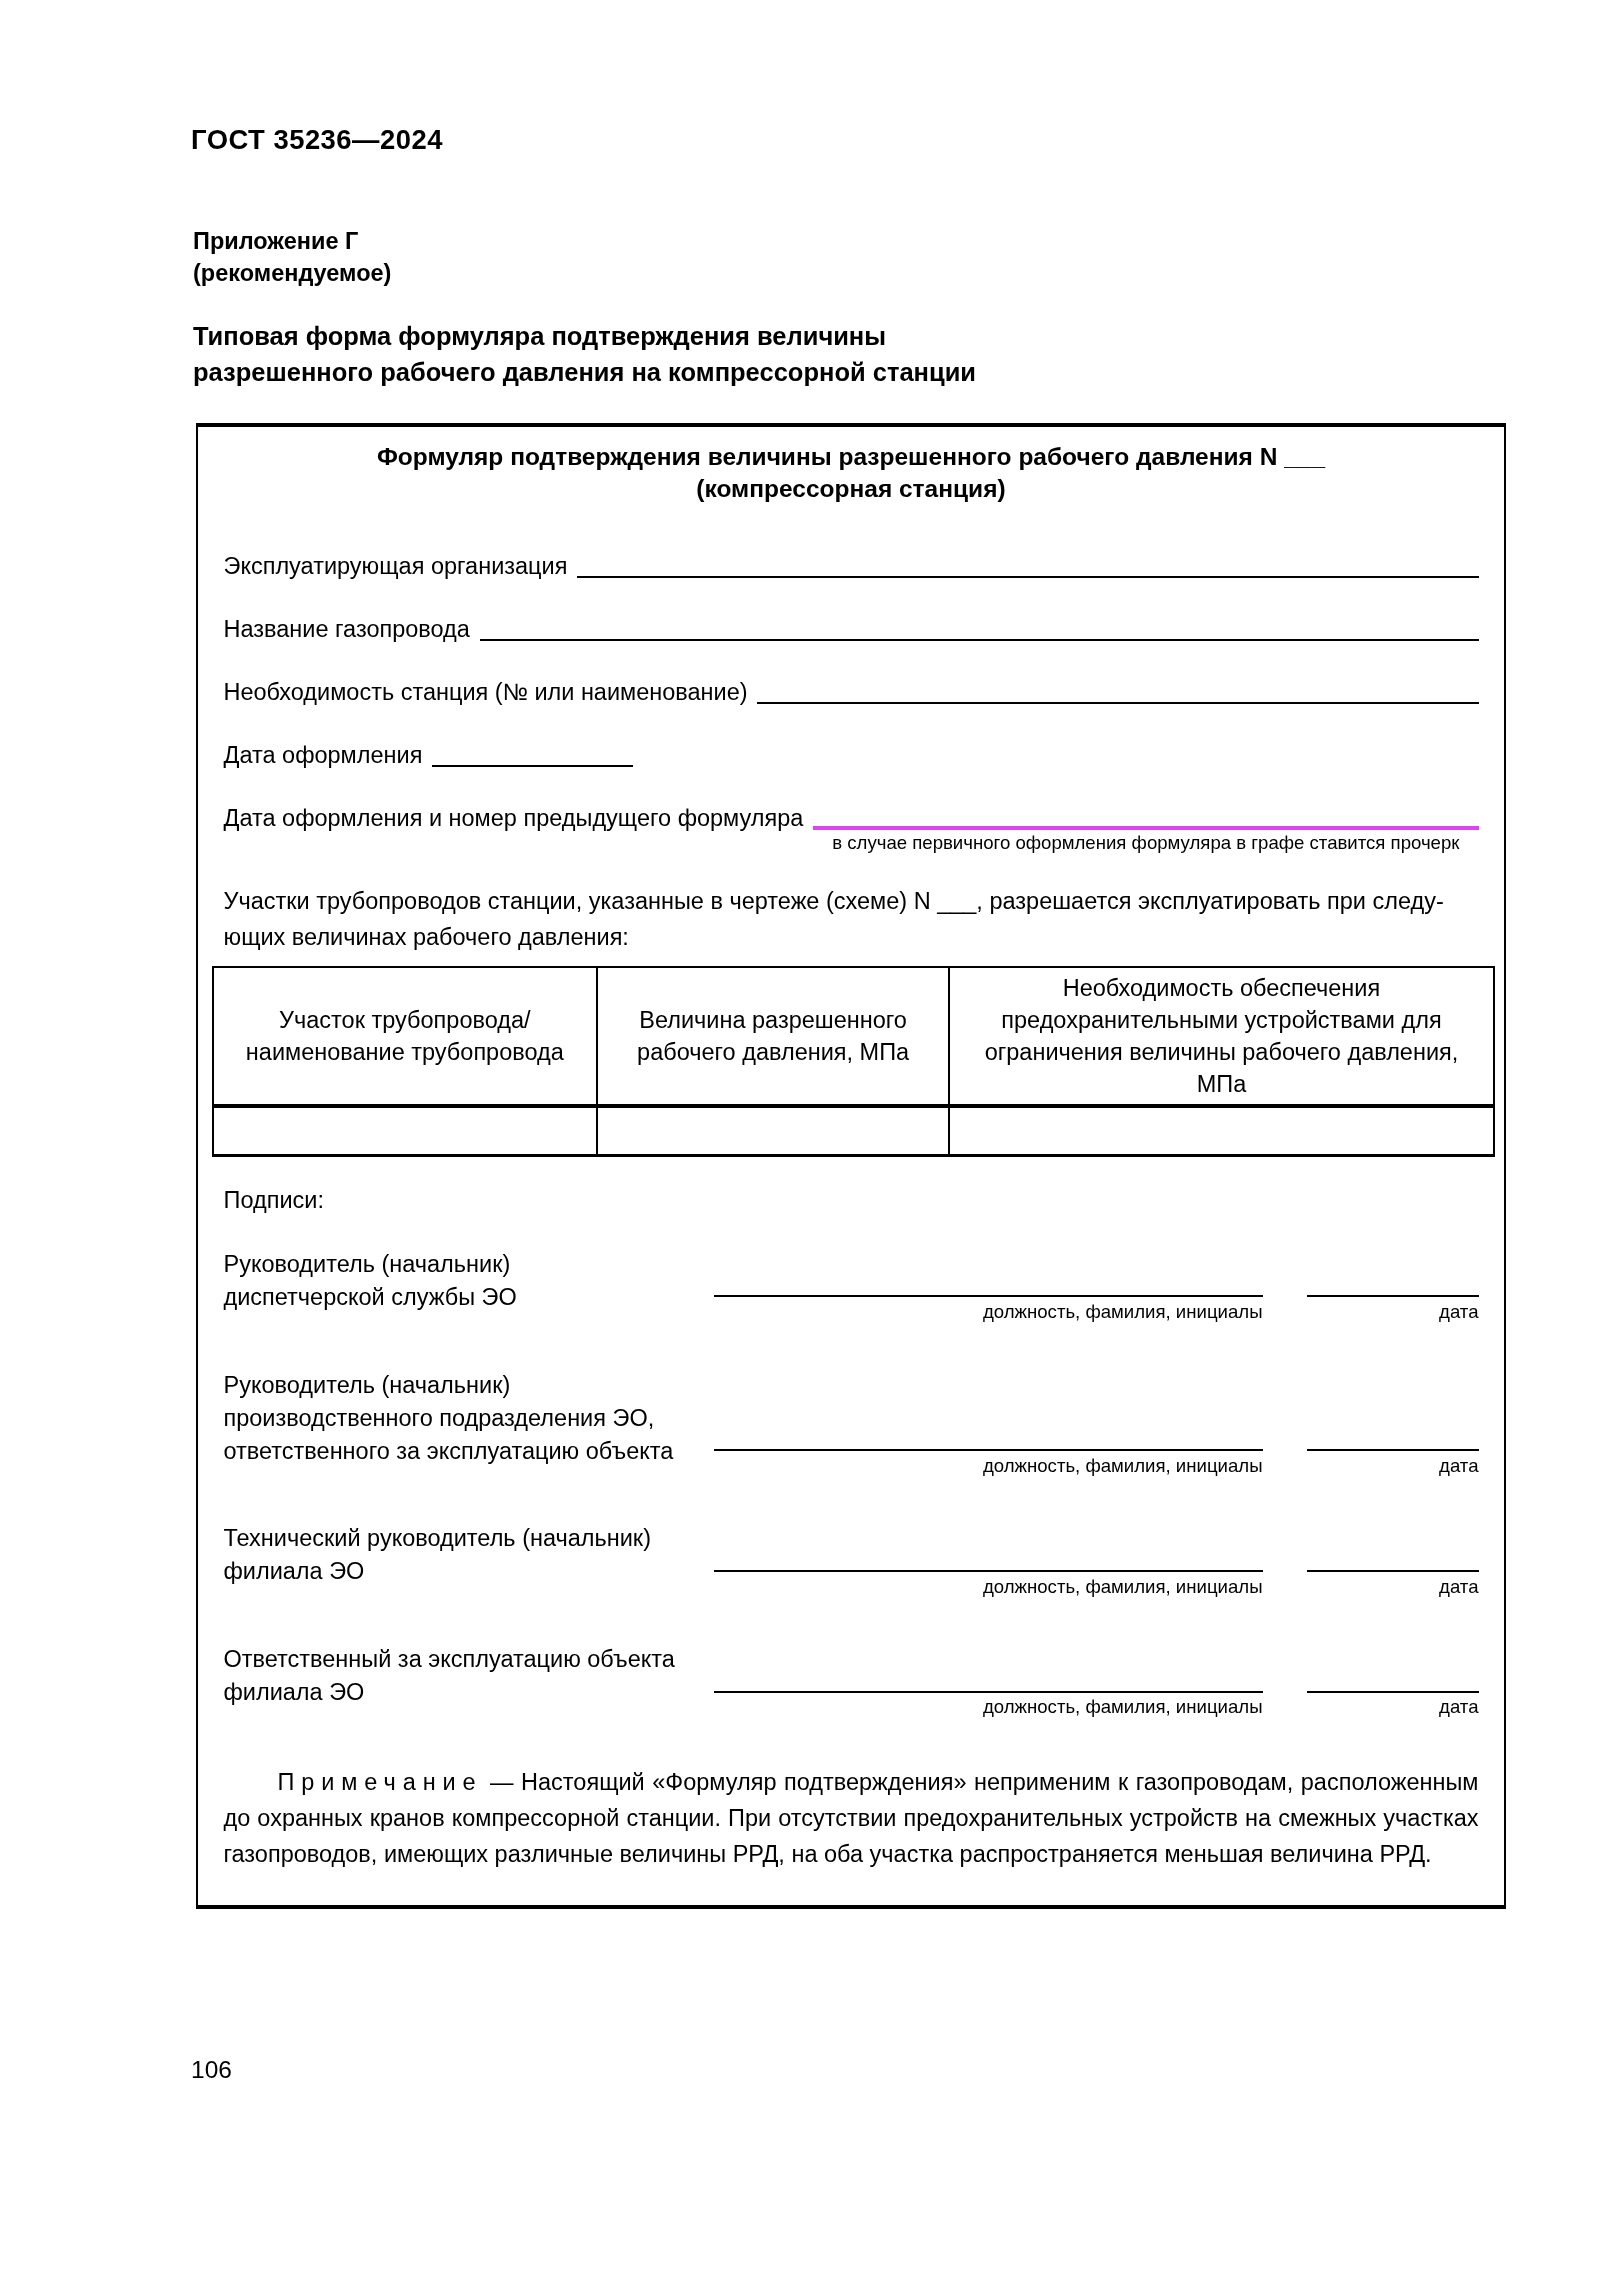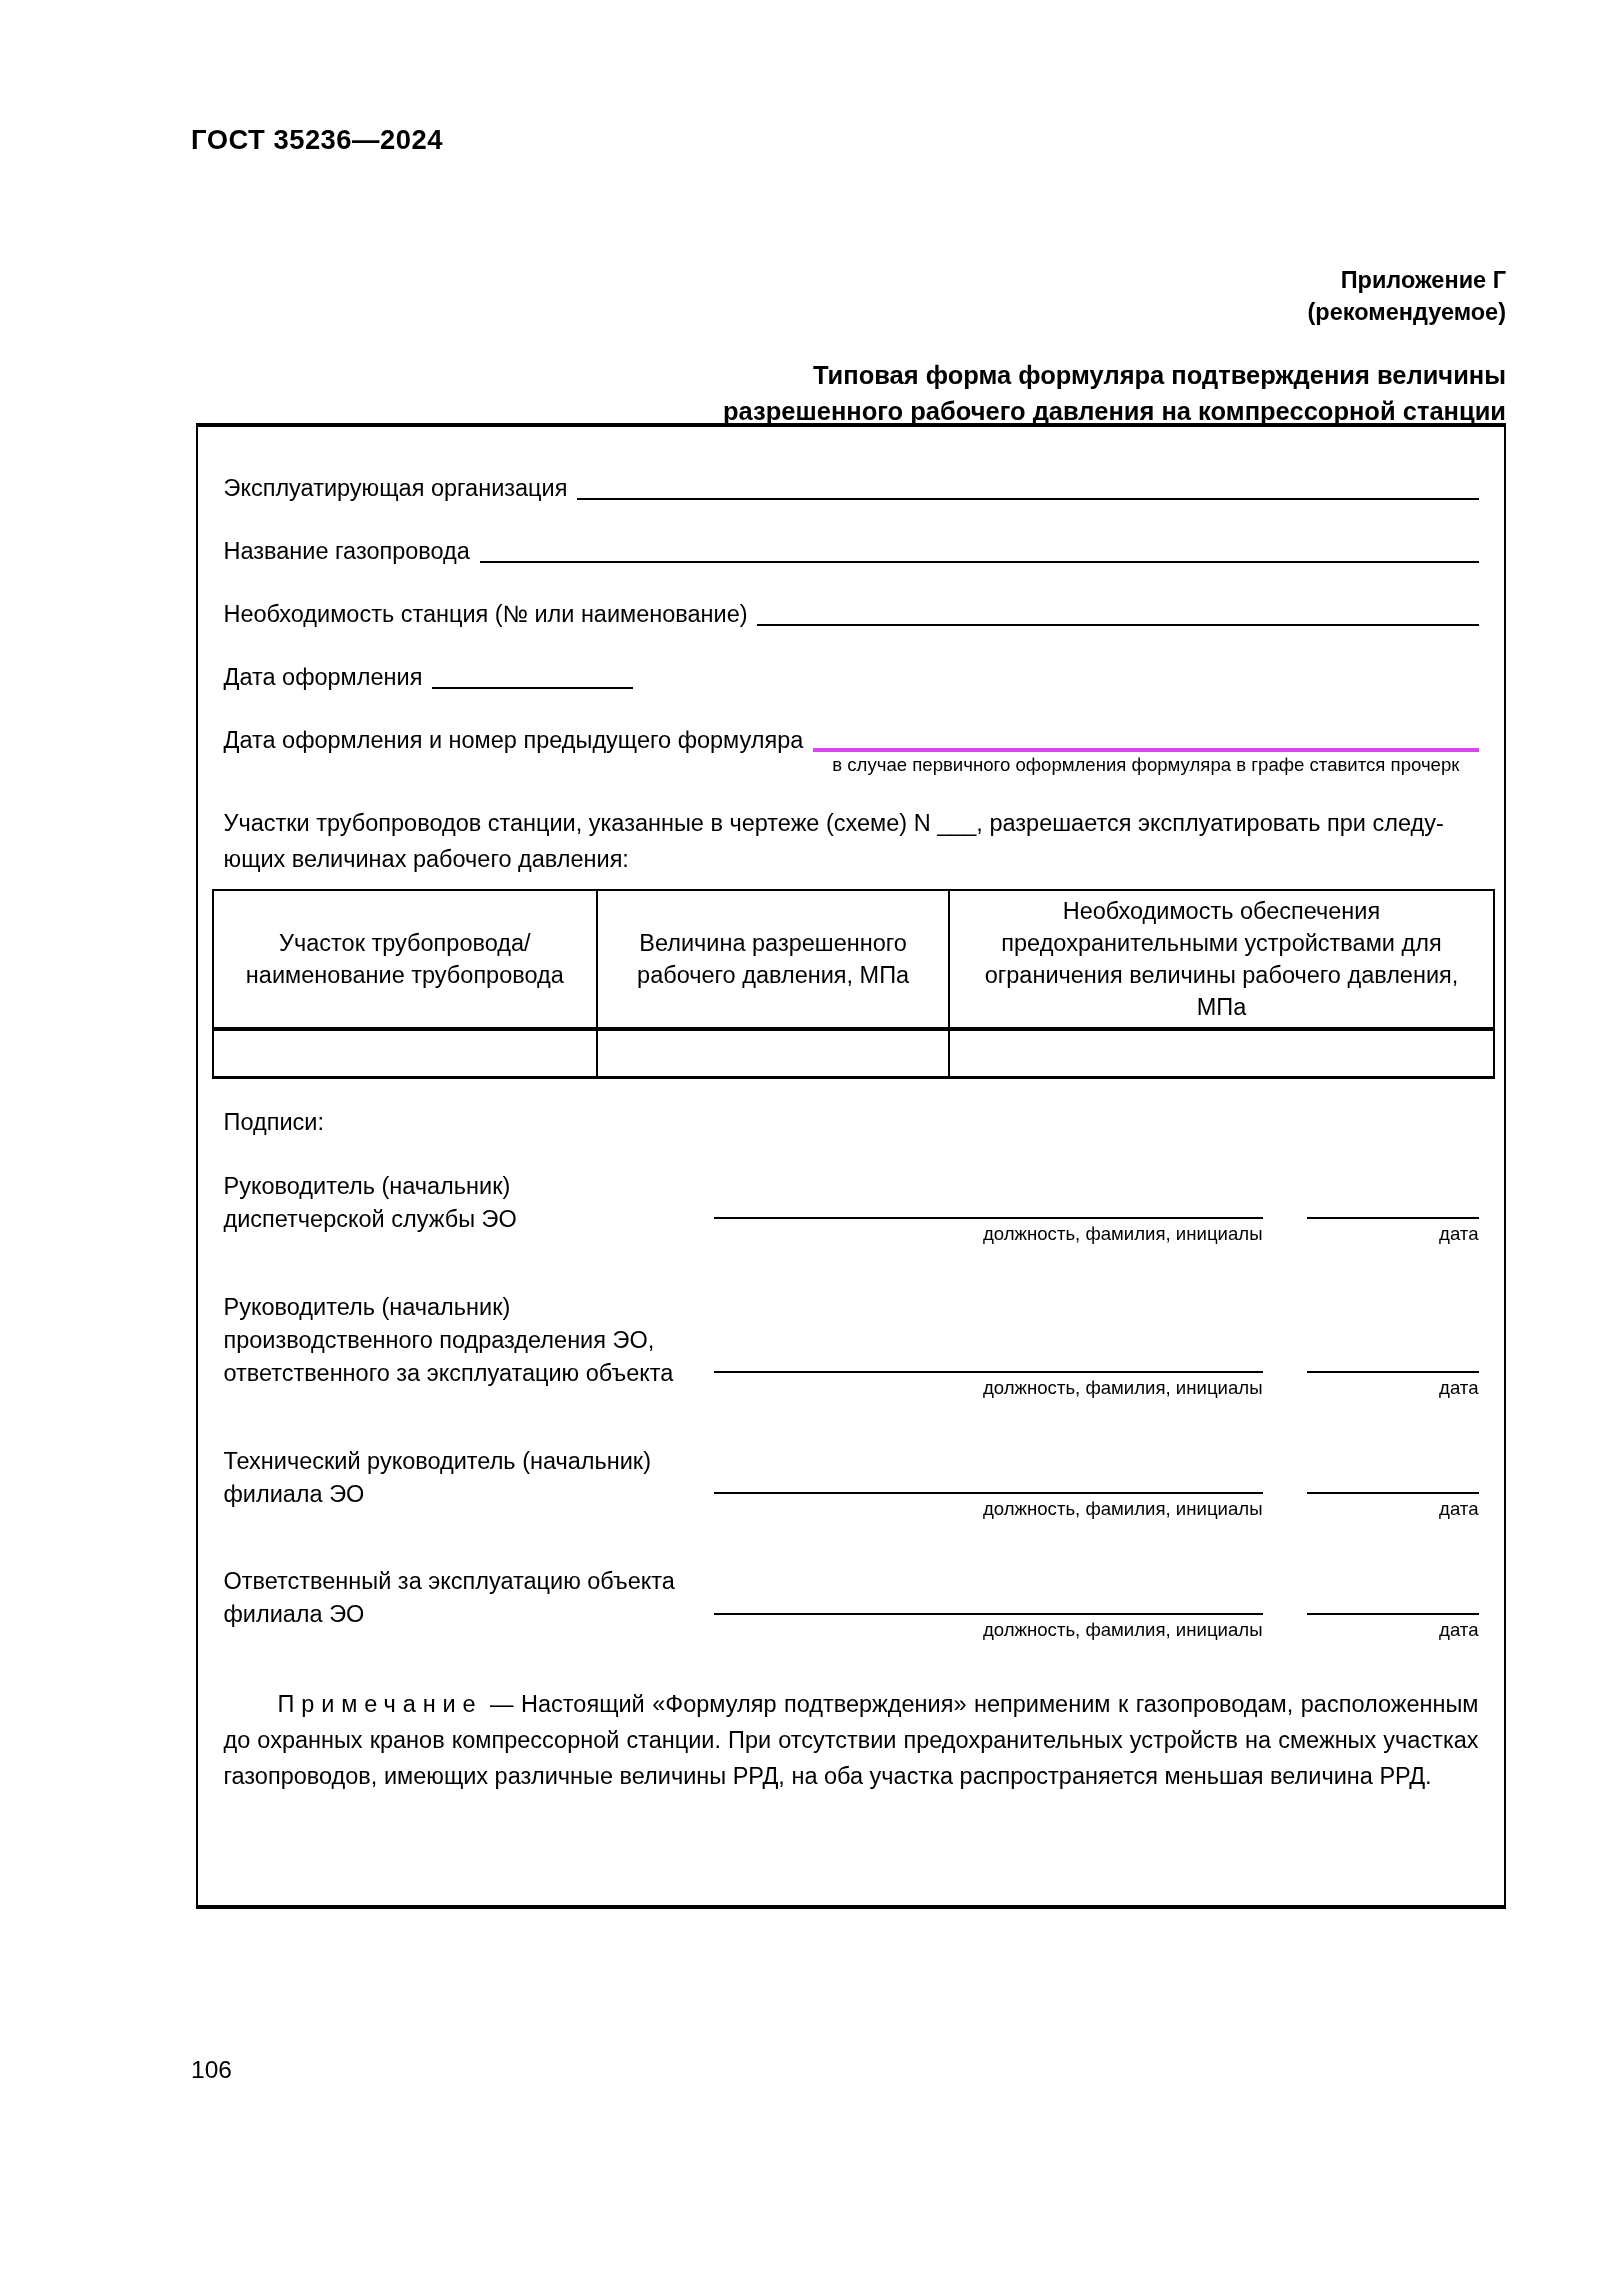--- a/index.html
+++ b/index.html
@@ -2,21 +2,21 @@
 <html><head>
 <meta charset="utf-8">
 <style>
   html,body{margin:0;padding:0;}
   body{
     width:1621px;height:2293px;background:#ffffff;color:#000;
     font-family:"Liberation Sans","DejaVu Sans",sans-serif;
     position:relative;overflow:hidden;
   }
   .doc-header{position:absolute;left:191px;top:124px;font-size:27.4px;font-weight:bold;letter-spacing:0.5px;}
-  .head-block{position:absolute;left:193px;top:225px;width:1313px;text-align:right;margin-top:39px;}
+  .head-block{position:absolute;left:193px;top:225px;width:1313px;text-align:left;}
   .appendix-label,.appendix-kind{font-size:23.5px;font-weight:bold;line-height:32px;}
   .main-title{margin-top:29px;font-size:25.5px;font-weight:bold;line-height:36px;}
   .page-number{position:absolute;left:191px;top:2056px;font-size:24.5px;}
 
   .form-box{
     position:absolute;left:196px;top:423px;width:1310px;height:1486px;
     box-sizing:border-box;border:2px solid #000;border-top:4.9px solid #000;border-bottom:4.9px solid #000;
     overflow:hidden;
   }
   .form-header{margin-top:13.7px;text-align:center;font-size:24.5px;font-weight:bold;line-height:32px;}
@@ -61,20 +61,24 @@
 <div class="head-block">
   <div class="appendix-label">Приложение Г</div>
   <div class="appendix-kind">(рекомендуемое)</div>
   <div class="main-title">
     <div>Типовая форма формуляра подтверждения величины</div>
     <div>разрешенного рабочего давления на компрессорной станции</div>
   </div>
 </div>
 
 <div class="form-box">
+  <div class="form-header">
+    <div>Формуляр подтверждения величины разрешенного рабочего давления N ___</div>
+    <div>(компрессорная станция)</div>
+  </div>
 
   <div class="fields">
     <div class="field">
       <span class="flabel">Эксплуатирующая организация</span>
       <span class="fline"></span>
     </div>
     <div class="field">
       <span class="flabel">Название газопровода</span>
       <span class="fline"></span>
     </div>

